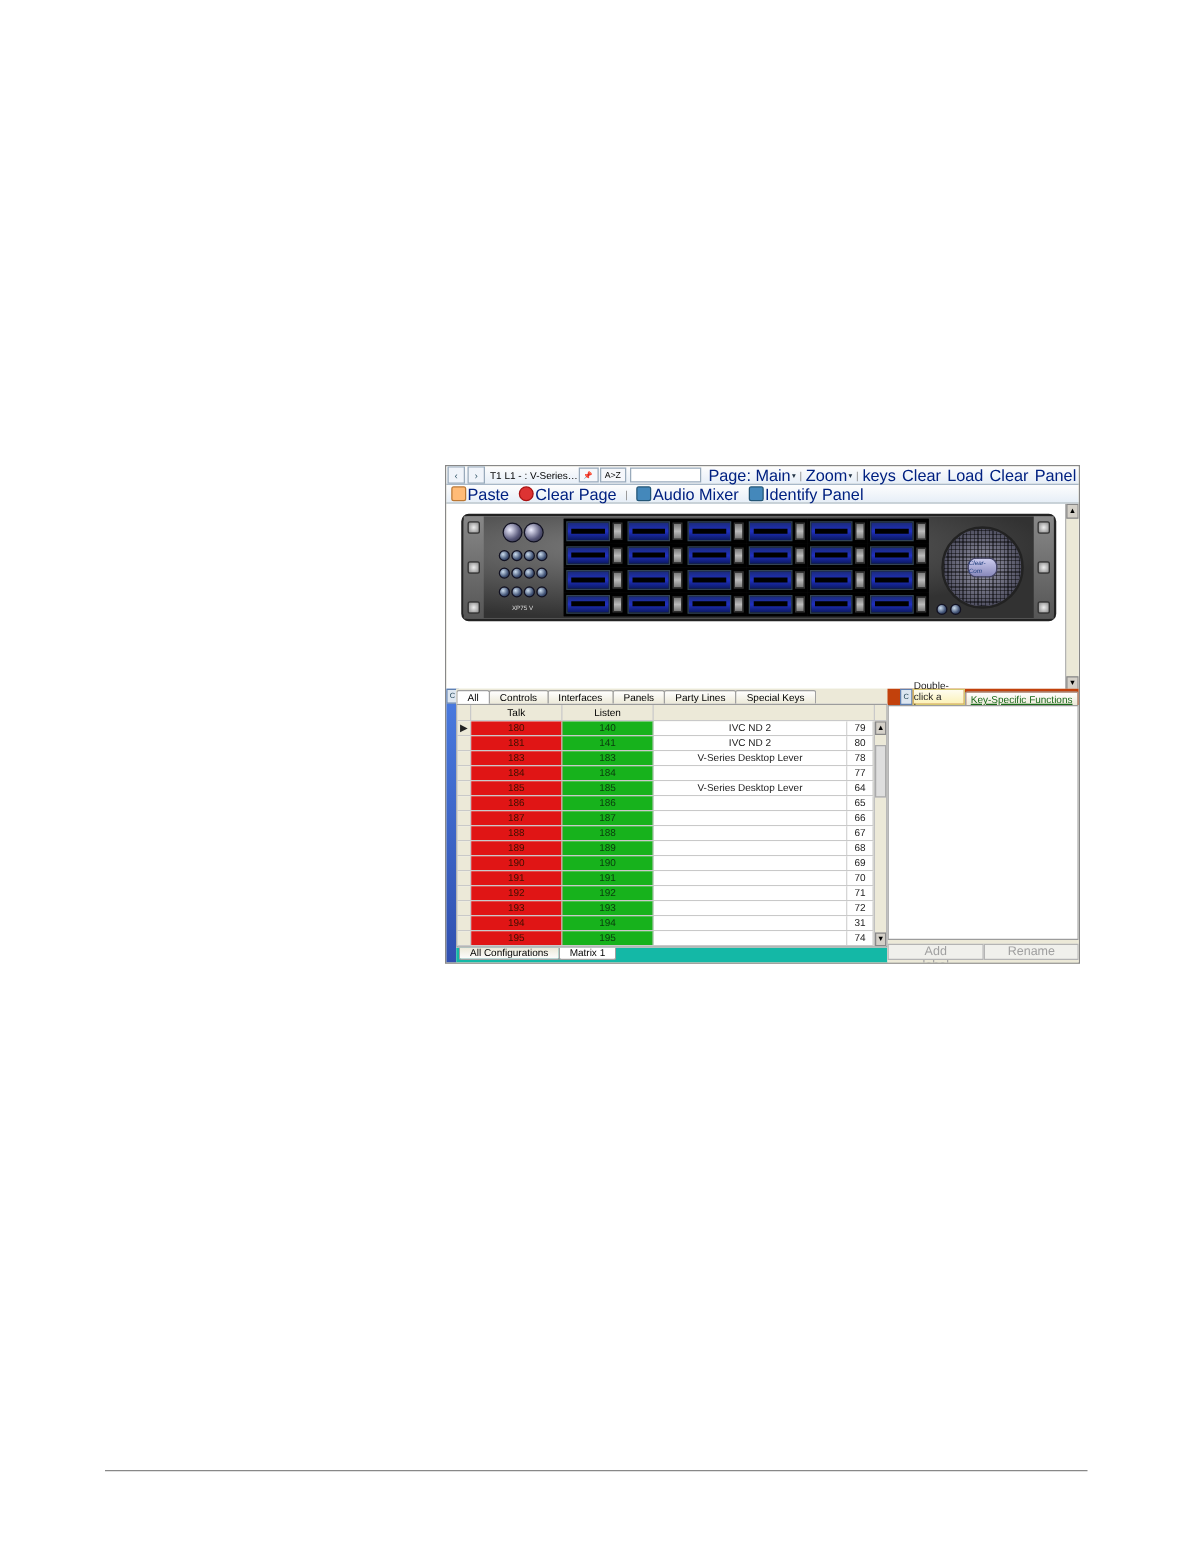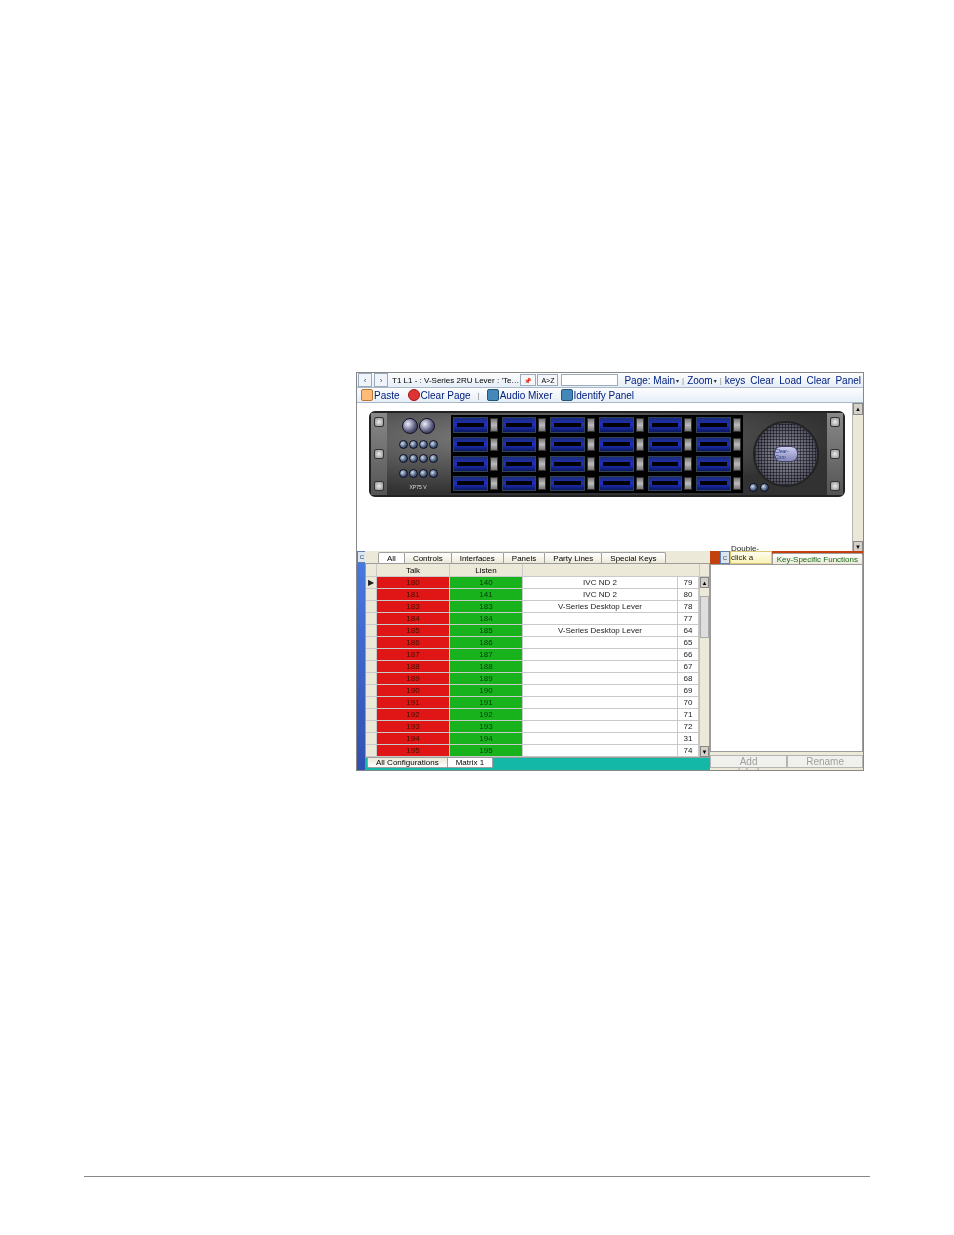--- a/index.html
+++ b/index.html
@@ -87,21 +87,21 @@
     background: #fff;
     margin-right: 4px;
   }
   .tb-link {
     margin: 4px 2px;
     color: #002080;
     cursor: pointer;
     display: inline-flex;
     align-items: center;
     gap: 1px;
-    font-size: 10px;
+    font-size: 13px;
   }
   .tb-sep { color:#888; margin:0 1px; }
   .dd-arrow::after { content:" \25BE"; color:#234; font-size:6px; }
 
   
   .app-toolbar2 {
     height: 14px;
     background: linear-gradient(#fdfdfd,#e6eef7);
     border-bottom: 1px solid #a8b8c8;
     display: flex;
@@ -295,21 +295,21 @@
   .grid-panel {
     width: 345px;
     display: flex;
     flex-direction: column;
     background: #ece9d8;
   }
   .tabstrip {
     height: 13px;
     display: flex;
     align-items: flex-end;
-    padding-left: 13px;
+    padding-left: 0;
     background: #ece9d8;
   }
   .tab {
     border: 1px solid #a0a0a0;
     border-bottom: none;
     background: linear-gradient(#fff,#ece9d8);
     padding: 1px 8px 0 8px;
     font-size: 8px;
     margin-right: -1px;
     cursor: pointer;
@@ -451,20 +451,21 @@
   .insp-tab {
     font-size:8px;
     border:1px solid #a0a0a0;
     border-bottom:none;
     background:linear-gradient(#fff,#ece9d8);
     padding:1px 4px 0 4px;
     cursor:pointer;
     border-top-left-radius:2px;
     border-top-right-radius:2px;
     color:#1a6a1a;
+    text-decoration:underline;
   }
   .insp-body {
     flex:1;
     background:#fff;
     border:1px solid #9c9c9c;
   }
   .insp-btns {
     height: 18px;
     display:flex;
     align-items:center;

